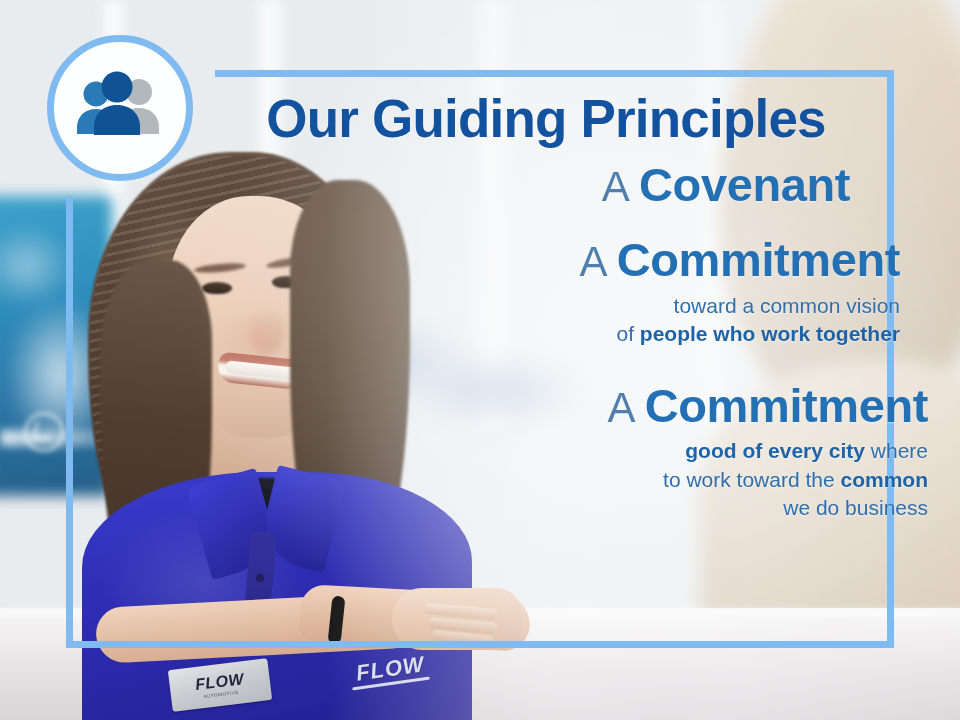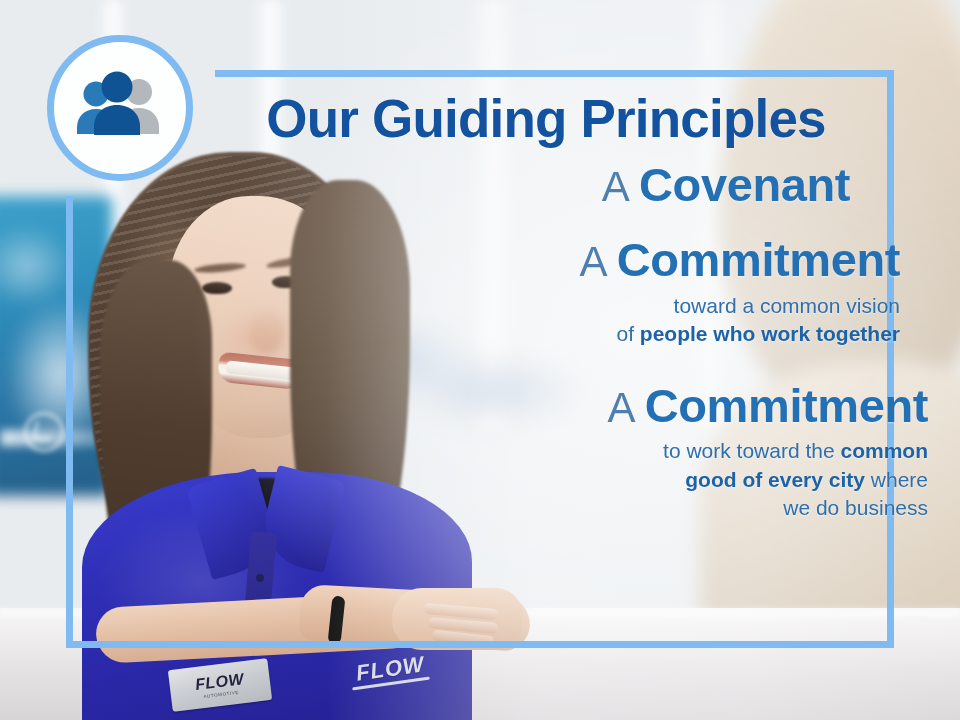--- a/index.html
+++ b/index.html
@@ -623,20 +623,20 @@
         <span class="line"><span>toward a common vision</span></span>
         <span class="line"><span>of </span><b>people who work together</b></span>
       </div>
     </div>
 
     <div class="principle p3">
       <div class="p-headline">
         <span class="p-article">A </span><span class="p-keyword">Commitment</span>
       </div>
       <div class="p-body">
+        <span class="line"><b>good of every city</b><span> where</span></span>
         <span class="line"><span>to work toward the </span><b>common</b></span>
-        <span class="line"><b>good of every city</b><span> where</span></span>
         <span class="line"><span>we do business</span></span>
       </div>
     </div>
 
   </div>
 </div>
 
 </body></html>

